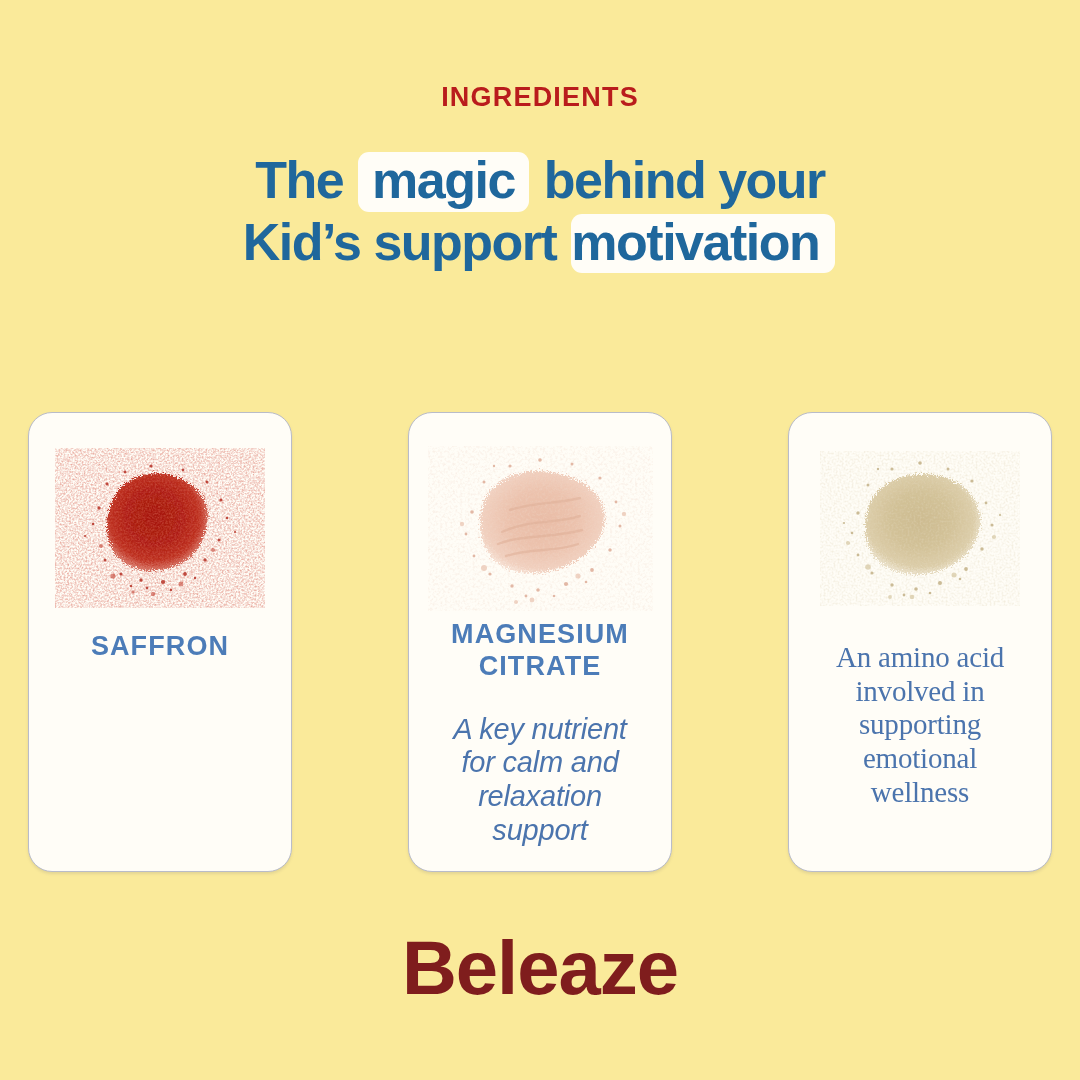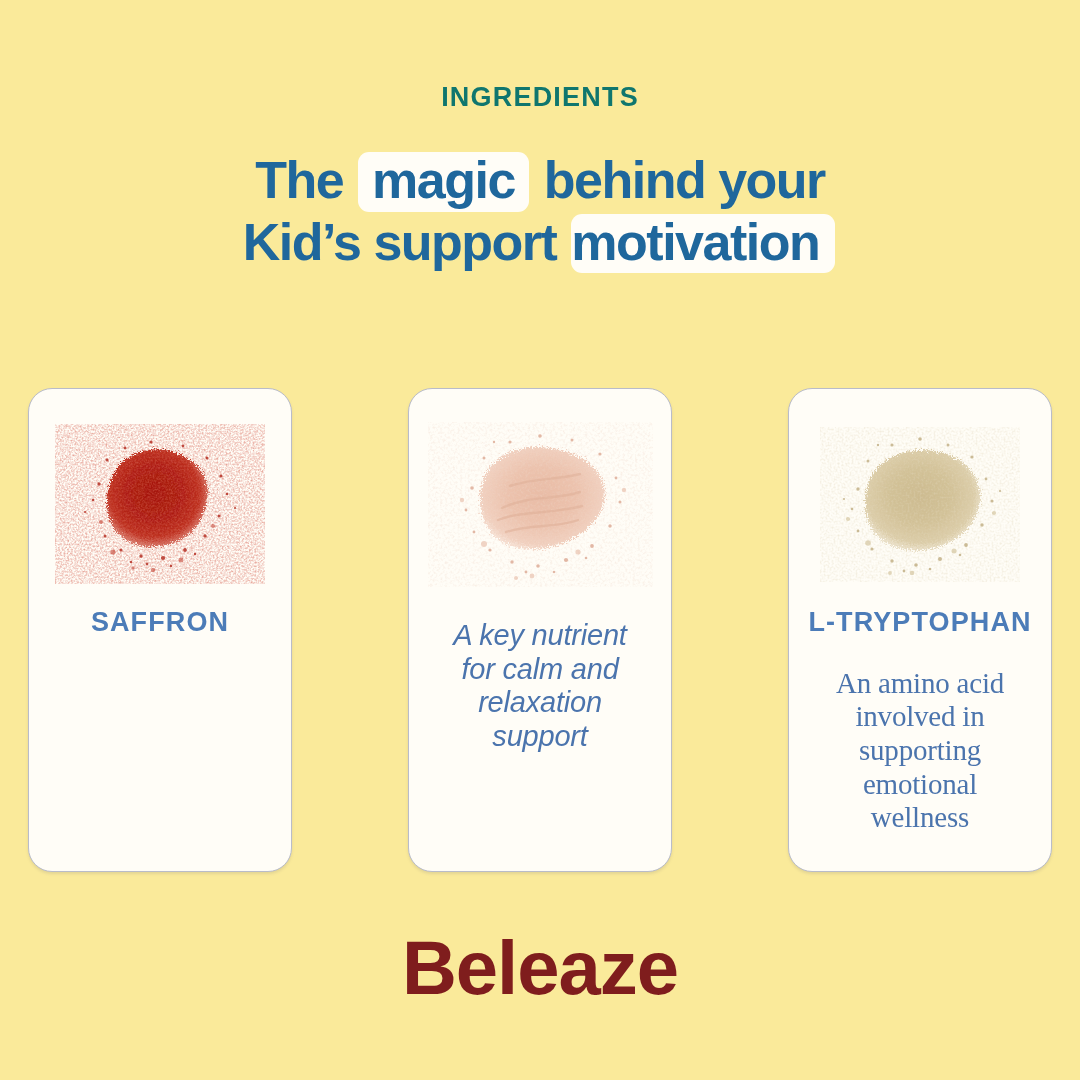--- a/index.html
+++ b/index.html
@@ -24,21 +24,21 @@
   }
 
   
   .eyebrow {
     position:absolute;
     top:84px; left:0; right:0;
     text-align:center;
     font-size:27px;
     font-weight:bold;
     letter-spacing:1.2px;
-    color:#0f766e;
+    color:#b91c1c;
     line-height:1;
   }
 
   
   .headline {
     position:absolute;
     top:152px; left:0; right:0;
     text-align:center;
     color:#1F679C;
     font-weight:bold;
@@ -82,20 +82,21 @@
     background:#FFFDF7;
     border:1px solid #B9BCC9;
     border-radius:24px;
     box-shadow:0 2px 3px rgba(80,80,110,0.13);
     display:flex;
     flex-direction:column;
     align-items:center;
     padding:26px 16px 18px 16px;
     position:relative;
     overflow:hidden;
+    margin-top:24px;
   }
 
   
   .powder-wrap {
     width:230px;
     height:170px;
     display:flex;
     align-items:center;
     justify-content:center;
     margin-top:4px;
@@ -283,20 +284,22 @@
           <g fill="#E6B9A3" opacity="0.6">
             <circle cx="56" cy="122" r="3"></circle>
               <circle cx="104" cy="154" r="2.4"></circle>
             <circle cx="150" cy="130" r="2.6"></circle>
               <circle cx="34" cy="78" r="2.2"></circle>
             <circle cx="196" cy="68" r="2.2"></circle>
               <circle cx="88" cy="156" r="2"></circle>
           </g>
         </svg>
       </div>
+      <div class="card-title">MAGNESIUM
+CITRATE</div>
       <div class="card-desc">A key nutrient
 for calm and
 relaxation
 support</div>
     </div>
 
     <div class="card c3">
       <div class="powder-wrap">
         <svg width="200" height="155" viewBox="0 0 200 155" aria-hidden="true">
           <defs>
@@ -350,21 +353,20 @@
           <g fill="#CEBD92" opacity="0.6">
             <circle cx="48" cy="116" r="2.8"></circle>
               <circle cx="92" cy="146" r="2.3"></circle>
             <circle cx="134" cy="124" r="2.5"></circle>
               <circle cx="28" cy="92" r="2.1"></circle>
             <circle cx="174" cy="86" r="2.1"></circle>
               <circle cx="70" cy="146" r="1.9"></circle>
           </g>
         </svg>
       </div>
-      <div class="card-title">L-TRYPTOPHAN</div>
       <div class="card-desc">An amino acid
 involved in
 supporting
 emotional
 wellness</div>
     </div>
 
   </div>
 
   <div class="brand">Beleaze</div>

